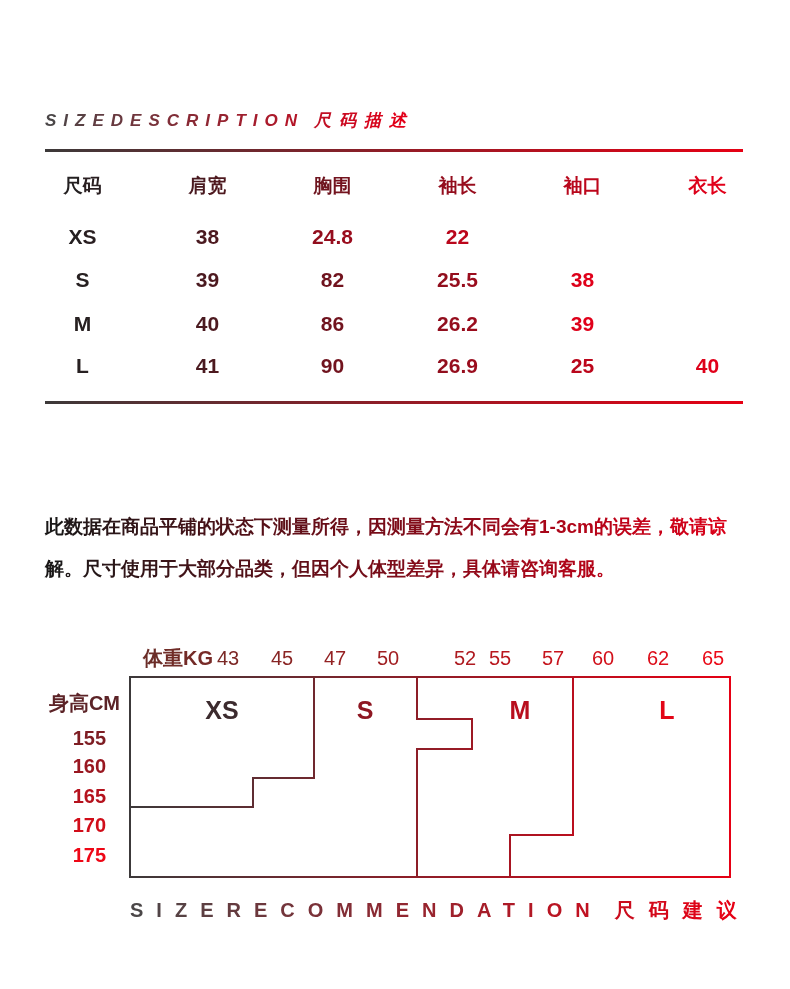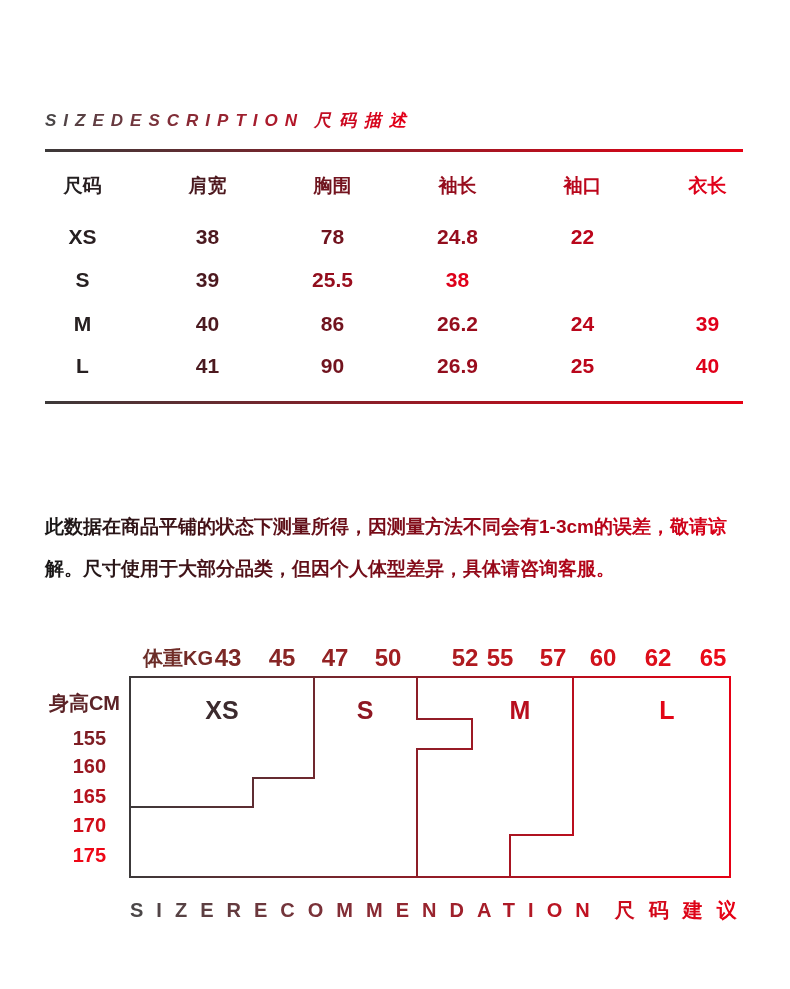--- a/index.html
+++ b/index.html
@@ -16,21 +16,21 @@
   .rule2{top:401px;}
   
   .trow{position:absolute;left:20px;width:750px;display:grid;grid-template-columns:repeat(6,1fr);}
   .tcell{text-align:center;font-weight:700;font-size:21px;line-height:26px;}
   .thead .tcell{font-size:19px;line-height:24px;}
   
   .note{position:absolute;left:45px;top:506px;width:712px;}
   .note-line{font-size:19px;font-weight:600;line-height:42px;white-space:nowrap;}
   
   .wlabel{position:absolute;font-size:20px;font-weight:700;line-height:26px;white-space:nowrap;}
-  .wtick{position:absolute;font-size:24px;font-weight:700;line-height:26px;transform:translateX(-50%);}
+  .wtick{position:absolute;font-size:20px;font-weight:400;line-height:26px;transform:translateX(-50%);}
   .hlabel{position:absolute;font-size:20px;font-weight:700;line-height:26px;white-space:nowrap;}
   .htick{position:absolute;font-size:20px;font-weight:700;line-height:26px;}
   .zone{position:absolute;font-size:25px;font-weight:700;line-height:30px;transform:translateX(-50%);}
   .cline{position:absolute;}
   
   .footer{position:absolute;left:130px;top:897px;white-space:nowrap;}
   .footer-en{font-size:20px;font-weight:700;letter-spacing:13px;}
   .footer-cn{font-size:20px;font-weight:700;letter-spacing:14px;margin-left:12px;}
 </style>
 </head>
@@ -49,36 +49,35 @@
         <div class="tcell gtx"><span style="color: rgb(36, 32, 33);">尺</span><span style="color: rgb(42, 31, 33);">码</span></div>
         <div class="tcell gtx"><span style="color: rgb(73, 26, 32);">肩</span><span style="color: rgb(78, 25, 31);">宽</span></div>
         <div class="tcell gtx"><span style="color: rgb(110, 20, 30);">胸</span><span style="color: rgb(115, 19, 30);">围</span></div>
         <div class="tcell gtx"><span style="color: rgb(147, 13, 29);">袖</span><span style="color: rgb(152, 12, 29);">长</span></div>
         <div class="tcell gtx"><span style="color: rgb(184, 7, 28);">袖</span><span style="color: rgb(189, 6, 27);">口</span></div>
         <div class="tcell gtx"><span style="color: rgb(220, 1, 26);">衣</span><span style="color: rgb(226, 0, 26);">长</span></div>
       </div>
       <div class="trow" style="top: 224px;">
         <div class="tcell gtx"><span style="color: rgb(37, 32, 33);">X</span><span style="color: rgb(41, 31, 33);">S</span></div>
         <div class="tcell gtx"><span style="color: rgb(74, 26, 32);">3</span><span style="color: rgb(77, 25, 31);">8</span></div>
-        <div class="tcell gtx"><span style="color: rgb(111, 19, 30);">7</span><span style="color: rgb(114, 19, 30);">8</span></div>
         <div class="tcell gtx"><span style="color: rgb(145, 14, 29);">2</span><span style="color: rgb(149, 13, 29);">4</span><span style="color: rgb(151, 13, 29);">.</span><span style="color: rgb(154, 12, 29);">8</span></div>
         <div class="tcell gtx"><span style="color: rgb(185, 7, 28);">2</span><span style="color: rgb(188, 6, 27);">2</span></div>
       </div>
       <div class="trow" style="top: 267px;">
         <div class="tcell gtx"><span style="color: rgb(39, 32, 33);">S</span></div>
         <div class="tcell gtx"><span style="color: rgb(74, 26, 32);">3</span><span style="color: rgb(77, 25, 31);">9</span></div>
+        <div class="tcell gtx"><span style="color: rgb(111, 19, 30);">8</span><span style="color: rgb(114, 19, 30);">2</span></div>
         <div class="tcell gtx"><span style="color: rgb(145, 14, 29);">2</span><span style="color: rgb(149, 13, 29);">5</span><span style="color: rgb(151, 13, 29);">.</span><span style="color: rgb(154, 12, 29);">5</span></div>
         <div class="tcell gtx"><span style="color: rgb(221, 1, 26);">3</span><span style="color: rgb(225, 0, 26);">8</span></div>
       </div>
       <div class="trow" style="top: 311px;">
         <div class="tcell gtx"><span style="color: rgb(39, 32, 33);">M</span></div>
         <div class="tcell gtx"><span style="color: rgb(74, 26, 32);">4</span><span style="color: rgb(77, 25, 31);">0</span></div>
         <div class="tcell gtx"><span style="color: rgb(111, 19, 30);">8</span><span style="color: rgb(114, 19, 30);">6</span></div>
         <div class="tcell gtx"><span style="color: rgb(145, 14, 29);">2</span><span style="color: rgb(149, 13, 29);">6</span><span style="color: rgb(151, 13, 29);">.</span><span style="color: rgb(154, 12, 29);">2</span></div>
-        <div class="tcell gtx"><span style="color: rgb(185, 7, 28);">2</span><span style="color: rgb(188, 6, 27);">4</span></div>
         <div class="tcell gtx"><span style="color: rgb(221, 1, 26);">3</span><span style="color: rgb(225, 0, 26);">9</span></div>
       </div>
       <div class="trow" style="top: 353px;">
         <div class="tcell gtx"><span style="color: rgb(39, 32, 33);">L</span></div>
         <div class="tcell gtx"><span style="color: rgb(74, 26, 32);">4</span><span style="color: rgb(77, 25, 31);">1</span></div>
         <div class="tcell gtx"><span style="color: rgb(111, 19, 30);">9</span><span style="color: rgb(114, 19, 30);">0</span></div>
         <div class="tcell gtx"><span style="color: rgb(145, 14, 29);">2</span><span style="color: rgb(149, 13, 29);">6</span><span style="color: rgb(151, 13, 29);">.</span><span style="color: rgb(154, 12, 29);">9</span></div>
         <div class="tcell gtx"><span style="color: rgb(185, 7, 28);">2</span><span style="color: rgb(188, 6, 27);">5</span></div>
         <div class="tcell gtx"><span style="color: rgb(221, 1, 26);">4</span><span style="color: rgb(225, 0, 26);">0</span></div>
       </div>

